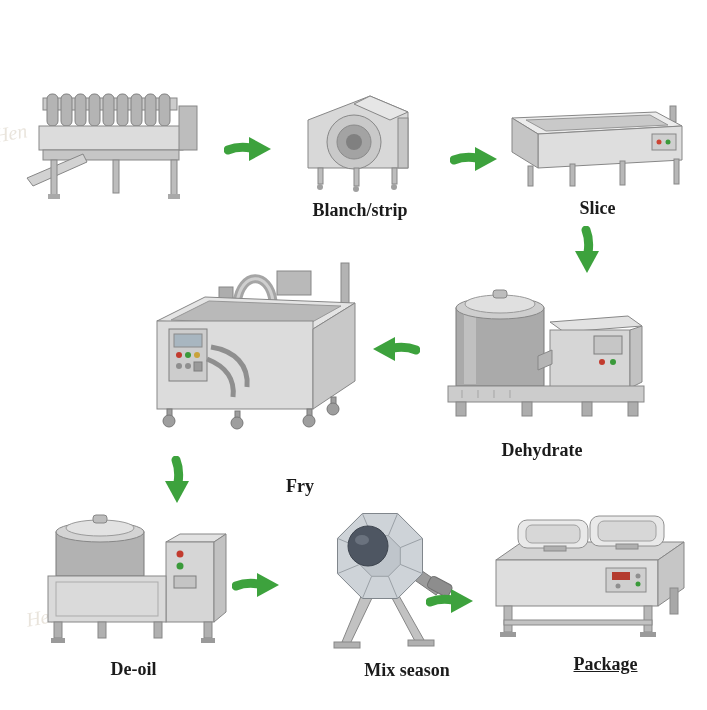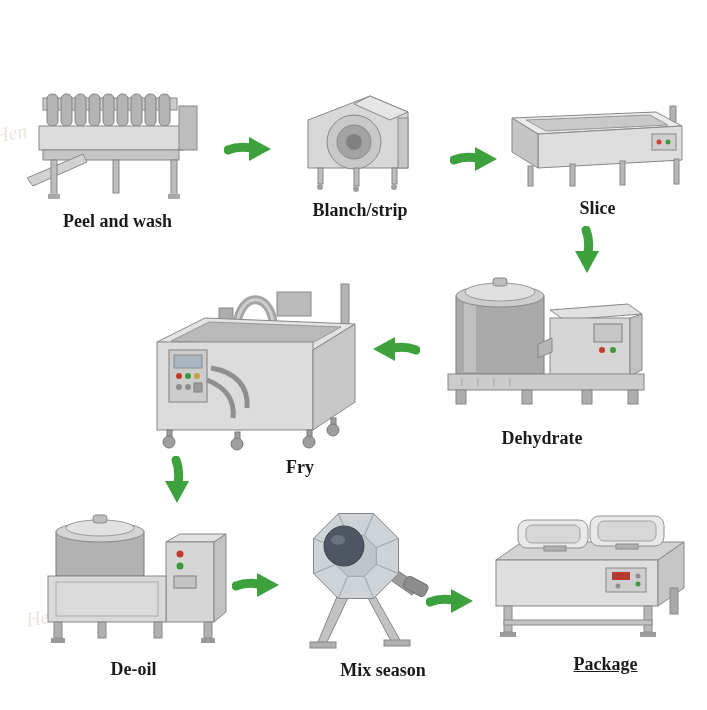--- a/index.html
+++ b/index.html
@@ -59,21 +59,20 @@
           <rect x="26" y="78" width="6" height="36"></rect>
             <rect x="88" y="78" width="6" height="33"></rect>
             <rect x="146" y="78" width="6" height="36"></rect>
         </g>
         <g fill="#a9a9a9">
           <rect x="23" y="112" width="12" height="5"></rect>
             <rect x="143" y="112" width="12" height="5"></rect>
         </g>
       </svg>
     </div>
-    <div class="label">Peel and wash</div>
   </div>
 
   <div class="arrow" style="left:224px; top:134px;">
     <svg width="48" height="30" viewBox="0 0 48 30">
       <path d="M4 16 Q14 12 27 14" fill="none" stroke="currentColor" stroke-width="9" stroke-linecap="round"></path>
       <polygon points="25,3 47,15 25,27" fill="currentColor"></polygon>
     </svg>
   </div>
 
   <div class="step" style="left:280px; top:88px; width:160px;">
@@ -129,21 +128,21 @@
     <div class="label">Slice</div>
   </div>
 
   <div class="arrow" style="left:572px; top:226px;">
     <svg width="30" height="48" viewBox="0 0 30 48">
       <path d="M14 4 Q18 14 16 27" fill="none" stroke="currentColor" stroke-width="9" stroke-linecap="round"></path>
       <polygon points="3,25 27,25 15,47" fill="currentColor"></polygon>
     </svg>
   </div>
 
-  <div class="step" style="left:115px; top:268px; width:260px;">
+  <div class="step" style="left:115px; top:247px; width:260px;gap:40px;">
     <div class="machine">
       <svg width="260" height="185" viewBox="0 0 260 185">
         <path d="M122 56 C126 24 154 24 158 54" fill="none" stroke="#a5a5a5" stroke-width="9"></path>
         <path d="M122 56 C126 24 154 24 158 54" fill="none" stroke="#cfcfcf" stroke-width="3"></path>
         <rect x="162" y="24" width="34" height="24" fill="#b9b9b9" stroke="#878787"></rect>
         <rect x="104" y="40" width="14" height="18" fill="#adadad" stroke="#878787"></rect>
         <rect x="226" y="16" width="8" height="40" fill="#b3b3b3" stroke="#878787"></rect>
         <polygon points="42,74 90,50 240,56 198,82" fill="#e4e4e4" stroke="#878787"></polygon>
         <polygon points="56,73 94,54 226,59 190,79" fill="#b9b9b9" stroke="#979797"></polygon>
         <rect x="42" y="74" width="156" height="88" fill="#dcdcdc" stroke="#878787"></rect>
@@ -173,21 +172,21 @@
     <div class="label" style="transform:translateX(55px);">Fry</div>
   </div>
 
   <div class="arrow" style="left:372px; top:334px;">
     <svg width="48" height="30" viewBox="0 0 48 30">
       <path d="M44 16 Q34 12 21 14" fill="none" stroke="currentColor" stroke-width="9" stroke-linecap="round"></path>
       <polygon points="23,3 1,15 23,27" fill="currentColor"></polygon>
     </svg>
   </div>
 
-  <div class="step" style="left:432px; top:252px; width:220px;text-align:center;">
+  <div class="step" style="left:432px; top:264px; width:220px;text-align:center;">
     <div class="machine">
       <svg width="220" height="168" viewBox="0 0 220 168">
         <polygon points="118,58 196,52 210,62 132,68" fill="#e2e2e2" stroke="#878787"></polygon>
         <rect x="118" y="66" width="80" height="58" fill="#d6d6d6" stroke="#878787"></rect>
         <polygon points="198,66 210,62 210,118 198,124" fill="#c2c2c2" stroke="#878787"></polygon>
         <rect x="162" y="72" width="28" height="18" fill="#c6c6c6" stroke="#7e7e7e"></rect>
         <circle cx="170" cy="98" r="3" fill="#c23b2e"></circle>
         <circle cx="181" cy="98" r="3" fill="#3a9a3a"></circle>
         <rect x="24" y="44" width="88" height="78" fill="#aaaaaa" stroke="#7b7b7b"></rect>
         <rect x="32" y="48" width="12" height="72" fill="#c6c6c6" opacity="0.8"></rect>
@@ -250,21 +249,21 @@
     <div class="label">De-oil</div>
   </div>
 
   <div class="arrow" style="left:232px; top:570px;">
     <svg width="48" height="30" viewBox="0 0 48 30">
       <path d="M4 16 Q14 12 27 14" fill="none" stroke="currentColor" stroke-width="9" stroke-linecap="round"></path>
       <polygon points="25,3 47,15 25,27" fill="currentColor"></polygon>
     </svg>
   </div>
 
-  <div class="step" style="left:278px; top:496px; width:160px;">
+  <div class="step" style="left:302px; top:496px; width:160px;">
     <div class="machine">
       <svg width="160" height="160" viewBox="0 0 160 160">
         <g fill="#c2c2c2" stroke="#878787">
           <polygon points="60,98 40,146 48,148 70,102"></polygon>
           <polygon points="96,98 122,144 114,147 90,102"></polygon>
         </g>
         <rect x="32" y="146" width="26" height="6" fill="#b0b0b0" stroke="#878787"></rect>
         <rect x="106" y="144" width="26" height="6" fill="#b0b0b0" stroke="#878787"></rect>
         <polygon points="110,68 142,90 134,99 104,78" fill="#9c9c9c" stroke="#787878"></polygon>
         <rect x="126" y="84" width="24" height="13" rx="4" fill="#8d8d8d" stroke="#6f6f6f" transform="rotate(28 138 90)"></rect>

